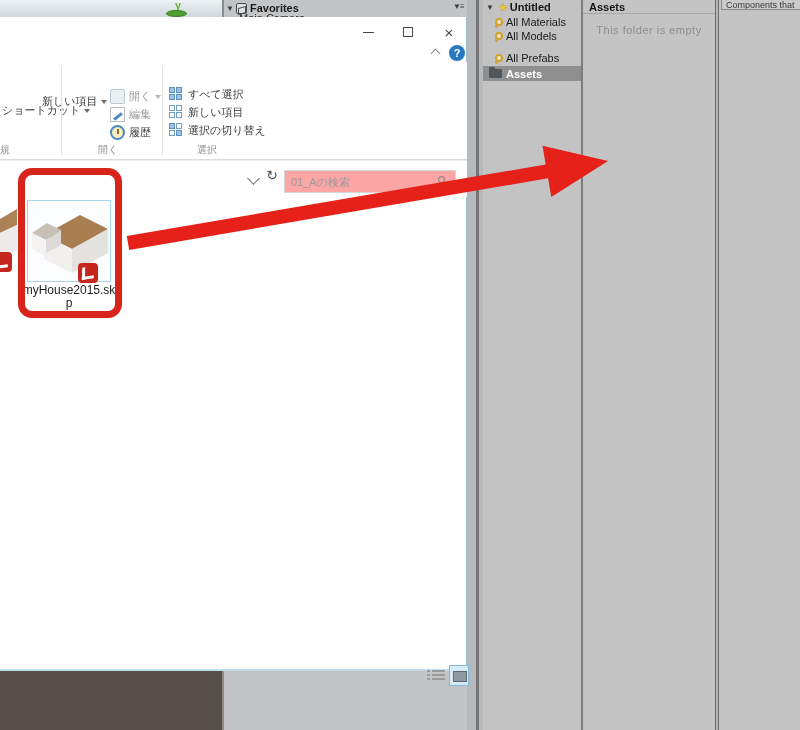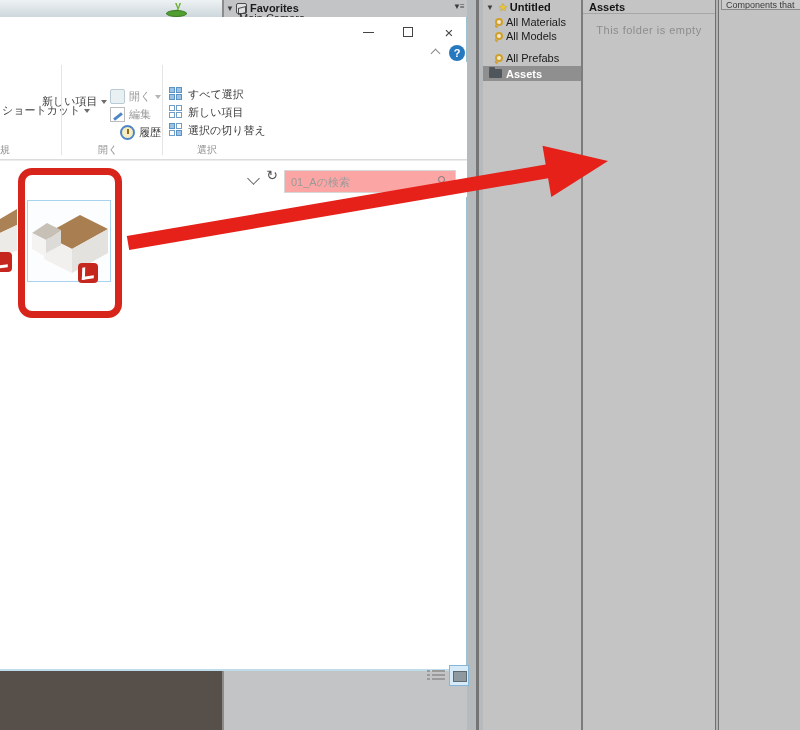--- a/index.html
+++ b/index.html
@@ -239,21 +239,21 @@
 
     <div class="rib-mini disabled" style="left:110px; top:27px;">
       <span class="mini-ico ico-open"></span>
       <span>開く</span>
       <span class="dd-arrow" style="border-top-color:#b5b5b5;"></span>
     </div>
     <div class="rib-mini disabled" style="left:110px; top:45px;">
       <span class="mini-ico ico-edit"></span>
       <span>編集</span>
     </div>
-    <div class="rib-mini" style="left:120px; top:63px;">
+    <div class="rib-mini" style="left:110px; top:63px;">
       <span class="mini-ico ico-hist"></span>
       <span>履歴</span>
     </div>
     <div class="rib-sep" style="left:162px;"></div>
 
     <div class="rib-mini" style="left:169px; top:25px;">
       <span class="sq-grid">
         <span class="sq f"></span>
           <span class="sq f"></span>
           <span class="sq f"></span>
@@ -307,20 +307,24 @@
       <svg width="82" height="80">
         <polygon points="16,34 52,14 80,28 44,48" fill="#a97f52"></polygon>
         <polygon points="44,48 80,28 80,52 44,72" fill="#e4e2df"></polygon>
         <polygon points="16,34 44,48 44,72 16,58" fill="#f1f0ee"></polygon>
         <polygon points="4,32 19,22 33,29 18,39" fill="#c7c0b6"></polygon>
         <polygon points="4,32 18,39 18,56 4,48" fill="#f4f3f1"></polygon>
         <polygon points="18,39 33,29 33,44 18,52" fill="#dddbd7"></polygon>
       </svg>
       <div id="skp-badge"></div>
     </div>
+    <div id="file-label">
+      <div>myHouse2015.sk</div>
+      <div>p</div>
+    </div>
   </div>
 
   <div class="abs" id="view-list-btn">
     <div class="list-line"></div>
     <div class="list-line"></div>
     <div class="list-line"></div>
   </div>
   <div class="abs" id="view-thumb-btn"></div>
 </div>
 

